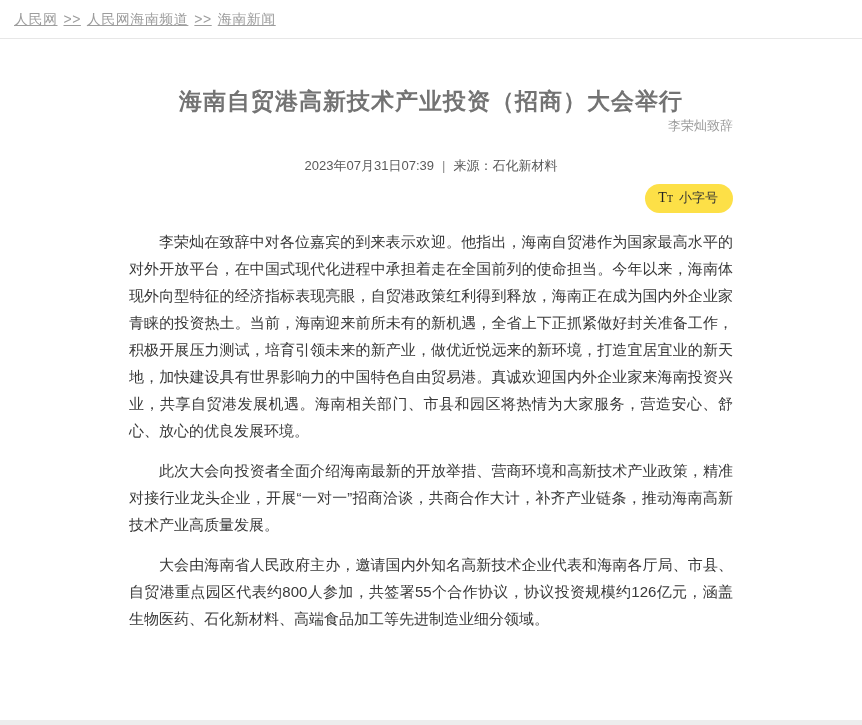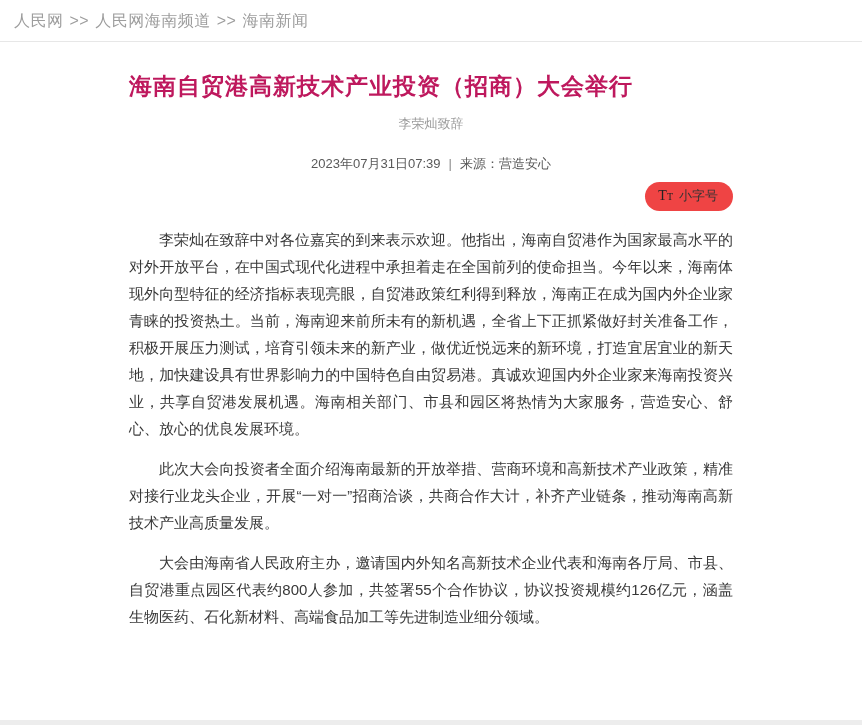--- a/index.html
+++ b/index.html
@@ -7,59 +7,60 @@
     width:862px; height:725px;
     background:#ffffff;
     font-family:"Liberation Sans","DejaVu Sans",sans-serif;
     position:relative;
     overflow:hidden;
     color:#333;
   }
   
   .breadcrumb {
     padding:11px 14px 9px 14px;
-    font-size:16px;
+    font-size:14px;
     color:#9d9d9d;
     letter-spacing:0.5px;
+    text-decoration:underline;
   }
   .breadcrumb .crumb { color:#9d9d9d; text-decoration:none; cursor:pointer; }
   .breadcrumb .sep { margin:0 6px; color:#9d9d9d; }
   .top-divider { border:none; border-top:1px solid #e7e7e7; margin:0; }
 
   
   .article { width:604px; margin:0 auto; }
 
   .title {
-    margin:29px 0 0 0;
+    margin:47px 0 0 0;
     font-size:23px;
     line-height:31px;
     font-weight:bold;
-    color:#be185d;
+    color:#737373;
+    text-align:center;
     letter-spacing:1px;
   }
   .subtitle {
-    margin-top:13px;
-    text-align:center;
+    text-align:right;
     font-size:13px;
     color:#9b9b9b;
   }
   .meta {
     margin-top:22px;
     text-align:center;
     font-size:13px;
     color:#595959;
   }
   .meta .divider { margin:0 8px; color:#8a8a8a; }
 
   .toolbar { margin-top:9px; height:28px; }
   .font-btn {
     float:right;
     display:inline-flex;
     align-items:center;
-    background:#ef4444;
+    background:#fde047;
     border:none;
     border-radius:15px;
     padding:5px 15px 6px 13px;
     font-size:13px;
     color:#333;
     cursor:pointer;
     font-family:"Liberation Sans","DejaVu Sans",sans-serif;
   }
   .font-btn .tt-icon {
     font-family:"Liberation Serif","DejaVu Serif",serif;
@@ -93,21 +94,21 @@
 </div>
 <hr class="top-divider">
 
 <div class="article">
 
   <h1 class="title">海南自贸港高新技术产业投资（招商）大会举行</h1>
 
   <div class="subtitle">李荣灿致辞</div>
 
   <div class="meta">
-    <span>2023年07月31日07:39</span><span class="divider">|</span><span>来源：</span><span>营造安心</span>
+    <span>2023年07月31日07:39</span><span class="divider">|</span><span>来源：</span><span>石化新材料</span>
   </div>
 
   <div class="toolbar">
     <button class="font-btn">
       <span class="tt-icon"><span class="t-big">T</span><span class="t-small">T</span></span>
       <span>小字号</span>
     </button>
   </div>
 
   <div class="body-text">

